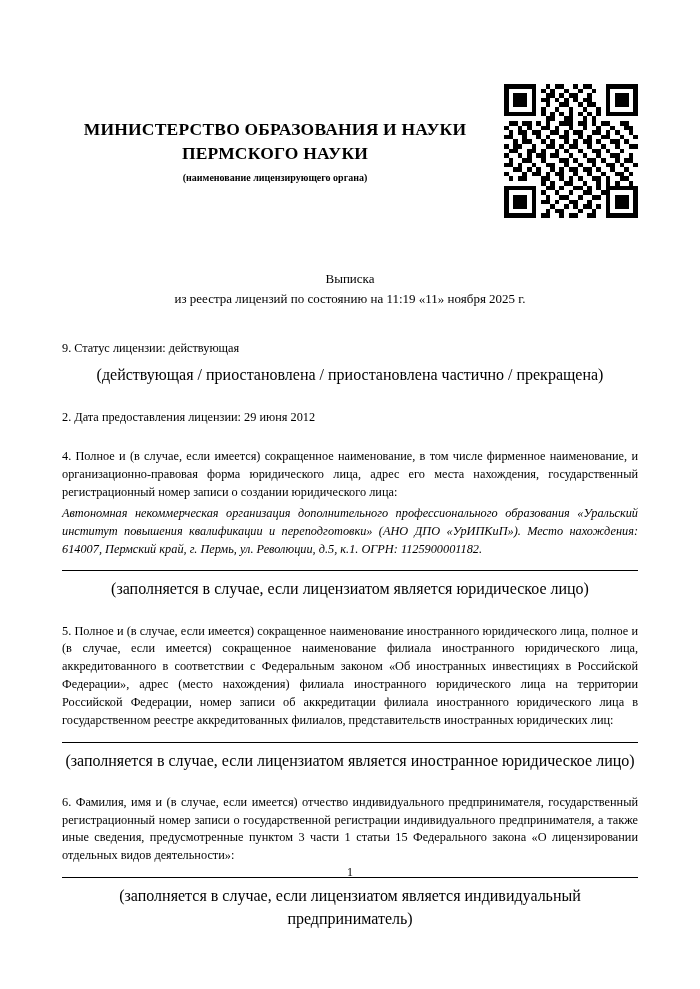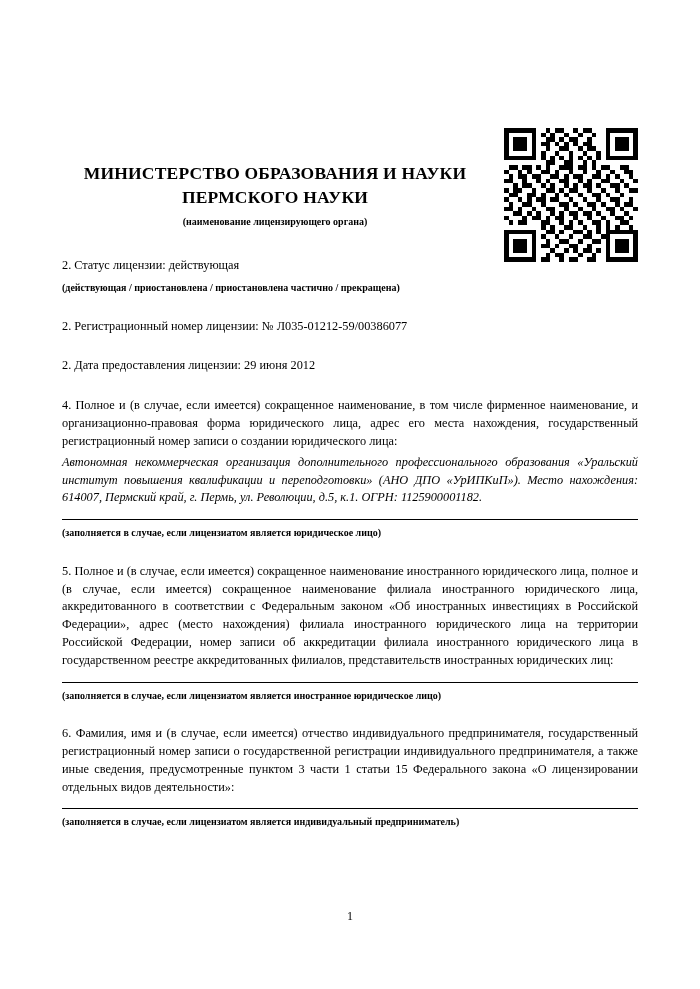--- a/index.html
+++ b/index.html
@@ -14,21 +14,20 @@
     color: #000000;
     position: relative;
     overflow: hidden;
   }
   .page {
     position: relative;
     width: 700px;
     height: 924px;
     box-sizing: border-box;
     padding: 0 62px;
-    margin-top: 44px;
   }
   .qr {
     position: absolute;
     top: 84px;
     right: 62px;
     width: 134px;
     height: 134px;
   }
   .qr svg { display: block; }
 
@@ -57,24 +56,23 @@
   }
 
   .section {
     margin-top: 22px;
     font-size: 12.3px;
     line-height: 1.45;
     text-align: justify;
   }
   .section.first { margin-top: 30px; }
   .note {
-    text-align: left;
-    font-size: 10px;
+    text-align: center;
+    font-size: 16px;
     margin-top: 6px;
-    font-weight: bold;
   }
   .body-text {
     margin-top: 3px;
     text-align: justify;
     text-justify: inter-word;
     font-style: italic;
   }
   .rule {
     border: 0;
     border-top: 1px solid #000;
@@ -366,29 +364,30 @@
   </div>
 
   <div class="header">
     <div class="org-title">
       <div>МИНИСТЕРСТВО ОБРАЗОВАНИЯ И НАУКИ</div>
       <div>ПЕРМСКОГО НАУКИ</div>
     </div>
     <div class="org-sub">(наименование лицензирующего органа)</div>
   </div>
 
+  <div class="doc-title">
+    <div>Выписка</div>
+    <div>из реестра лицензий по состоянию на 11:19 «11» ноября 2025 г.</div>
+  </div>
 
   <div class="section first">
-    <div>2. Статус лицензии: действующая</div>
+    <div>9. Статус лицензии: действующая</div>
     <div class="note">(действующая / приостановлена / приостановлена частично / прекращена)</div>
   </div>
 
-  <div class="section">
-    <div>2. Регистрационный номер лицензии: № Л035-01212-59/00386077</div>
-  </div>
 
   <div class="section">
     <div>2. Дата предоставления лицензии: 29 июня 2012</div>
   </div>
 
   <div class="section">
     <div>4. Полное и (в случае, если имеется) сокращенное наименование, в том числе фирменное наименование, и организационно-правовая форма юридического лица, адрес его места нахождения, государственный регистрационный номер записи о создании юридического лица:</div>
     <div class="body-text">Автономная некоммерческая организация дополнительного профессионального образования «Уральский институт повышения квалификации и переподготовки» (АНО ДПО «УрИПКиП»). Место нахождения: 614007, Пермский край, г. Пермь, ул. Революции, д.5, к.1. ОГРН: 1125900001182.</div>
     <hr class="rule">
     <div class="note">(заполняется в случае, если лицензиатом является юридическое лицо)</div>

